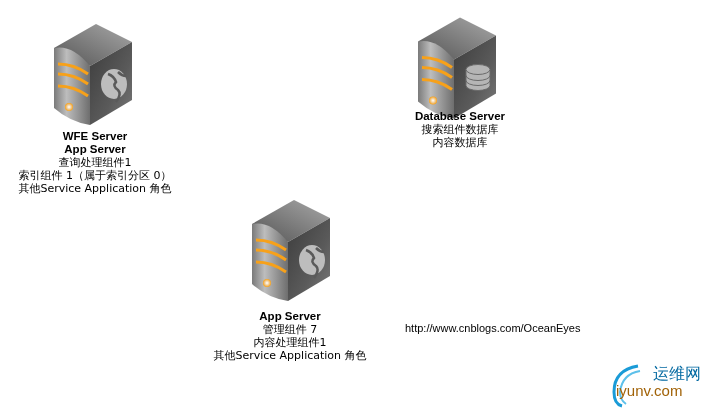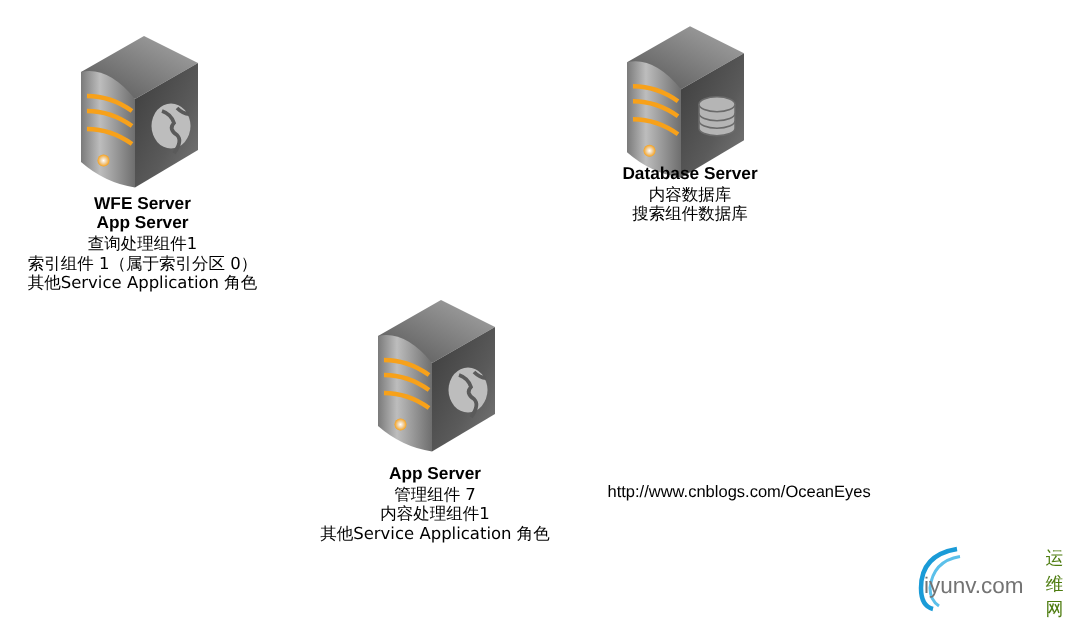--- a/index.html
+++ b/index.html
@@ -5,22 +5,22 @@
   html, body { margin:0; padding:0; background:#ffffff; }
   body { width:717px; height:414px; position:relative; overflow:hidden;
          font-family:"DejaVu Sans", "Liberation Sans", sans-serif; color:#000; }
   .node { position:absolute; }
   .server-icon { position:absolute; }
   .caption { position:absolute; text-align:center; font-size:11px; line-height:13px; white-space:nowrap; }
   .caption .title { font-weight:bold; font-family:"Liberation Sans", sans-serif; font-size:11.5px; }
   .url { position:absolute; left:405px; top:322px; font-weight:normal; font-size:11px;
          font-family:"Liberation Sans", sans-serif; }
   .wm { position:absolute; left:608px; top:362px; width:105px; height:48px; }
-  .wm .cn { position:absolute; left:45px; top:2px; font-size:12px; color:#4d7c0f;margin-left:44px; }
-  .wm .en { position:absolute; left:8px; top:20px; font-size:15px; color:#737373; font-family:"Liberation Sans", sans-serif; }
+  .wm .cn { position:absolute; left:45px; top:2px; font-size:16px; color:#0369a1; }
+  .wm .en { position:absolute; left:8px; top:20px; font-size:15px; color:#a16207; font-family:"Liberation Sans", sans-serif; }
 </style>
 </head>
 <body>
 
 <svg width="0" height="0" style="position:absolute">
   <defs>
     <linearGradient id="gFront" x1="0" y1="0" x2="1" y2="0">
       <stop offset="0" stop-color="#7a7a7a"></stop>
       <stop offset="0.35" stop-color="#bdbdbd"></stop>
       <stop offset="1" stop-color="#6e6e6e"></stop>
@@ -75,22 +75,22 @@
     <path d="M6,74 Q22,74 36,84" stroke="#f7a11a" stroke-width="3" fill="none"></path>
     <circle cx="17" cy="95" r="4" fill="url(#gLed)"></circle>
     <g fill="#b5b5b5" stroke="#6a6a6a" stroke-width="1">
       <path d="M50,64 v16 a12,5 0 0 0 24,0 v-16"></path>
       <ellipse cx="62" cy="64" rx="12" ry="5"></ellipse>
       <path d="M50,70 a12,5 0 0 0 24,0 M50,75 a12,5 0 0 0 24,0" fill="none"></path>
     </g>
   </svg>
   <div class="caption" style="left:340px;top:110px;width:240px">
     <div class="title">Database Server</div>
+    <div>搜索组件数据库</div>
     <div>内容数据库</div>
-    <div>搜索组件数据库</div>
   </div>
 </div>
 
 <div class="node">
   <svg class="server-icon" style="left:250px;top:183px" width="82" height="125" viewBox="0 0 82 115">
     <polygon points="2,36 44,12 80,30 38,54" fill="url(#gTop)"></polygon>
     <polygon points="38,54 80,30 80,88 38,113" fill="url(#gSide)"></polygon>
     <path d="M2,36 Q20,32 38,54 L38,113 Q18,110 2,96 Z" fill="url(#gFront)"></path>
     <path d="M6,52 Q22,52 36,62" stroke="#f7a11a" stroke-width="3" fill="none"></path>
     <path d="M6,62 Q22,62 36,72" stroke="#f7a11a" stroke-width="3" fill="none"></path>

